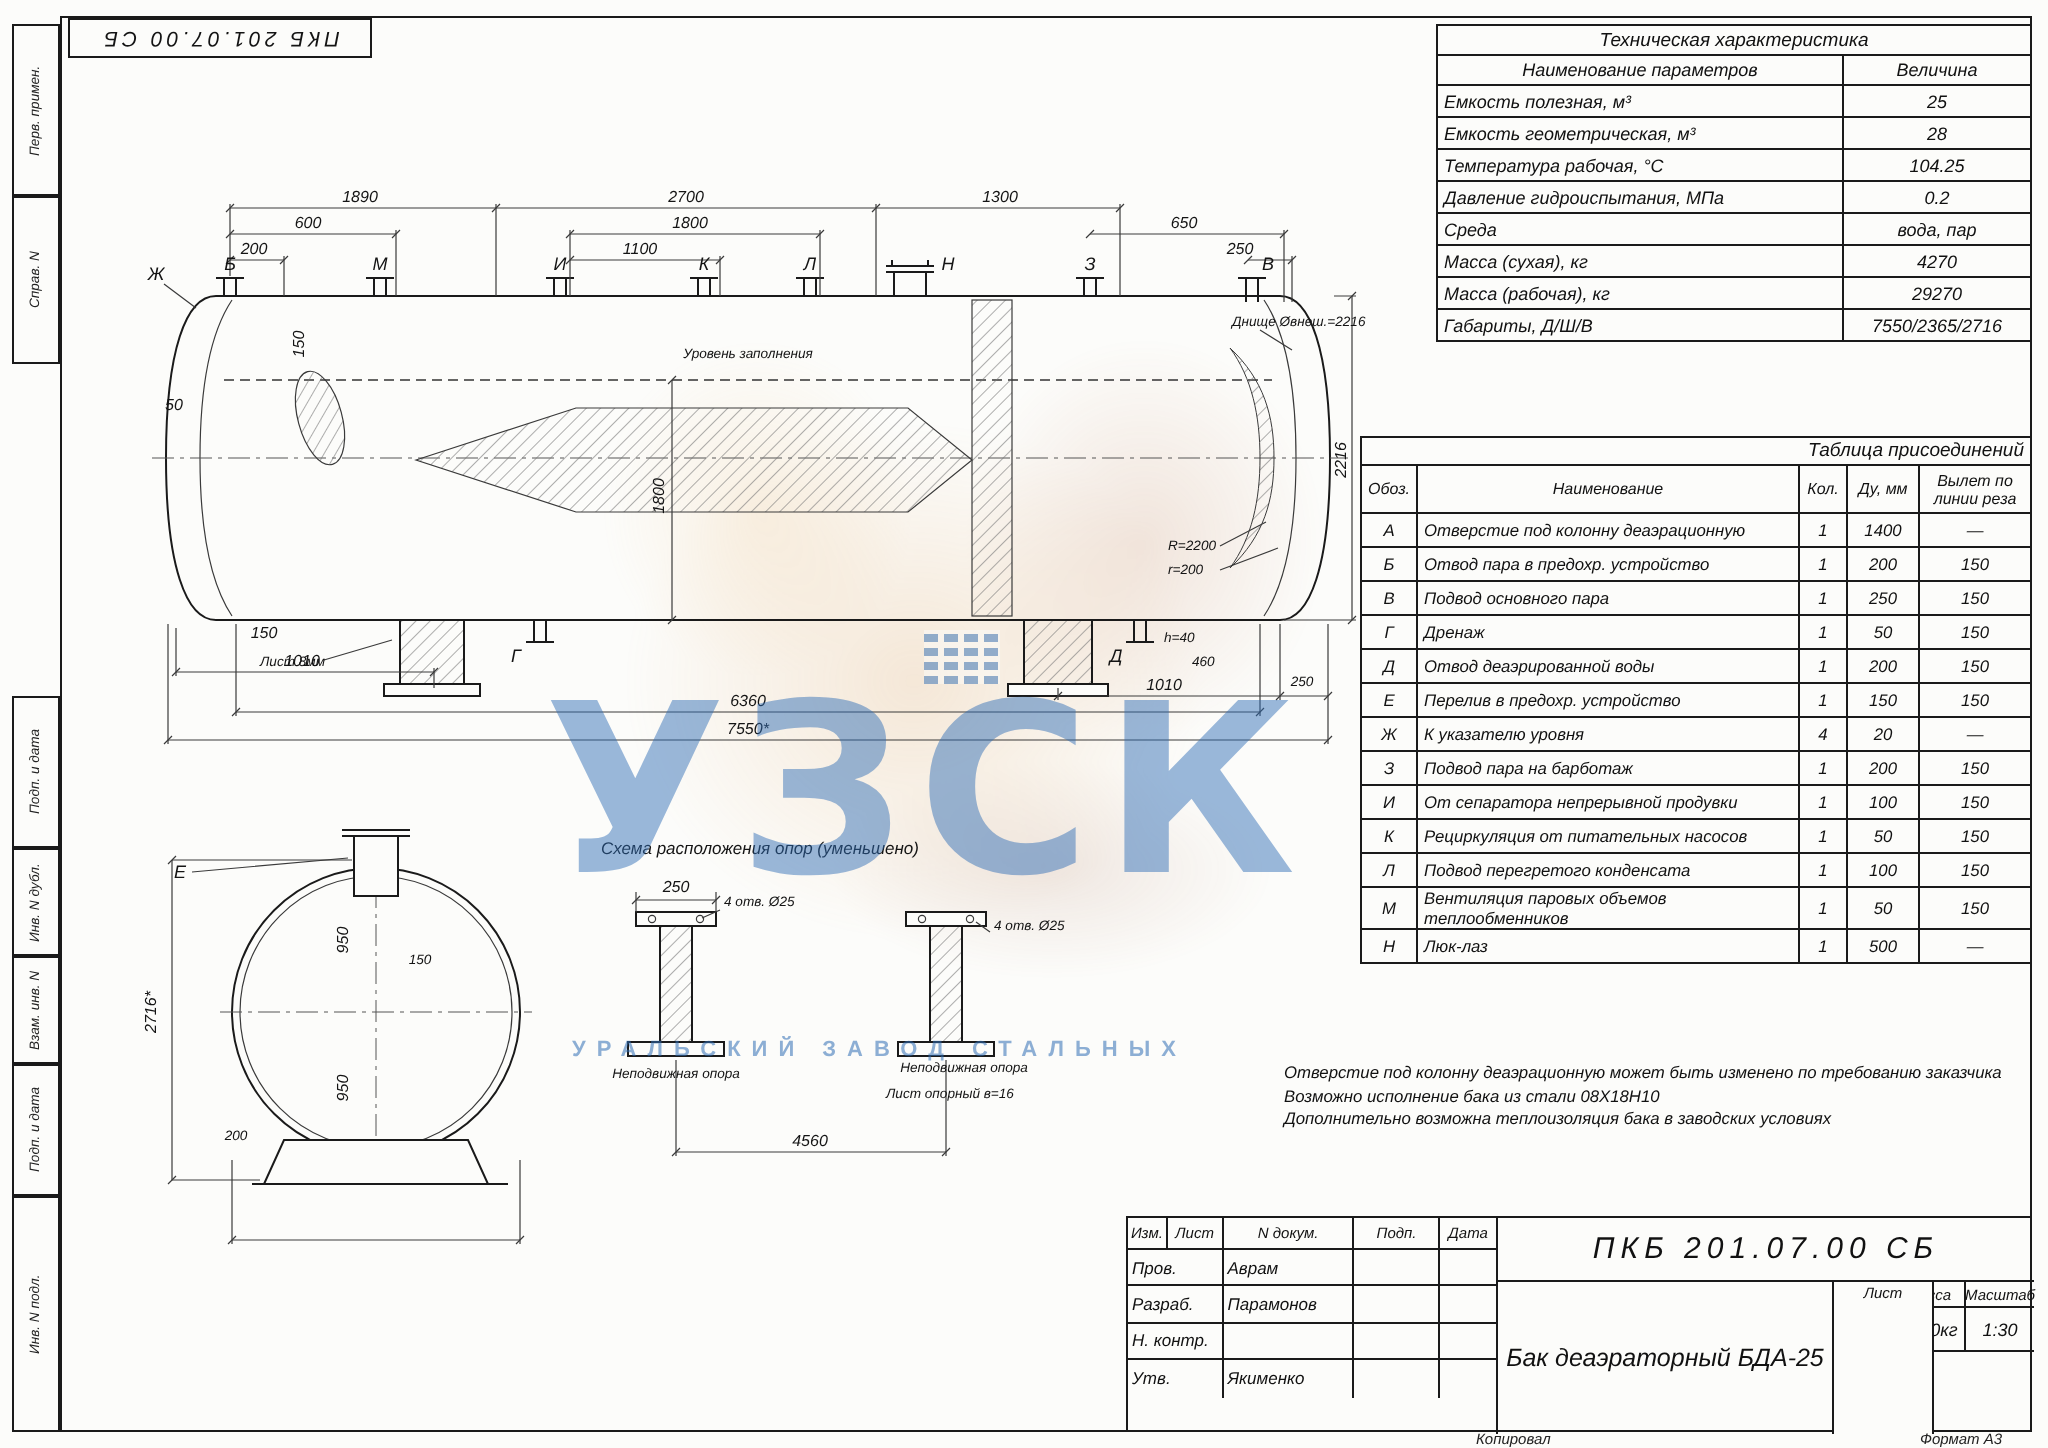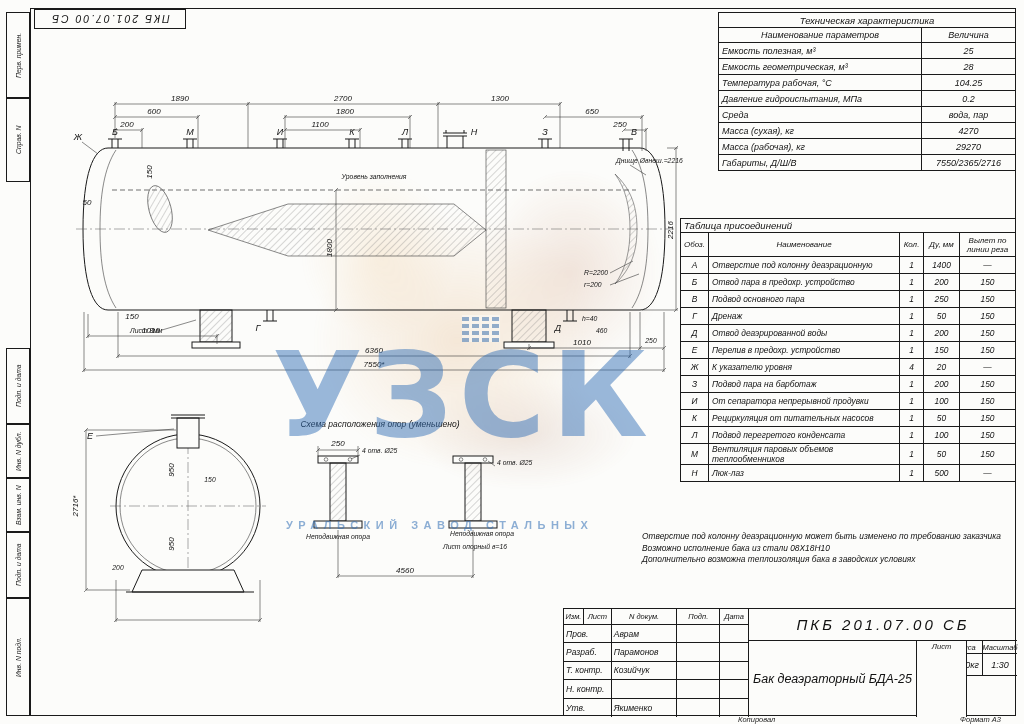--- a/index.html
+++ b/index.html
@@ -54,21 +54,21 @@
   
   .dtable { position:absolute; border-collapse:collapse; }
   .dtable td { border:1px solid #1a1a1a; font-style:italic; padding:0 3px; color:#111; }
   .tech { left:718px; top:12px; width:298px; font-size:9px; }
   .tech td { height:16px; }
   .tech .tt-title { text-align:center; height:15px; font-size:9.5px; }
   .tech .tt-h { text-align:center; height:15px; }
   .tech .val { text-align:center; width:94px; }
   .conn { left:680px; top:218px; width:336px; font-size:8.4px; }
   .conn td { height:17px; }
-  .conn .ct-title { text-align:left; height:14px; font-size:9.5px; }
+  .conn .ct-title { text-align:right; height:14px; font-size:9.5px; }
   .conn .hd { text-align:center; font-size:8px; height:24px; line-height:9px; }
   .conn .c-mark { width:28px; text-align:center; }
   .conn .c-qty { width:24px; text-align:center; }
   .conn .c-dn { width:36px; text-align:center; }
   .conn .c-off { width:56px; text-align:center; }
 
   .notes { position:absolute; left:642px; top:531px; width:374px;
     font-size:8.4px; font-style:italic; line-height:11.5px; color:#111; }
 
   
@@ -479,26 +479,20 @@
             <div class="c d"></div>
           </div>
 
           <div class="tb-rrow">
             <div class="c r">Разраб.</div>
             <div class="c n">Парамонов</div>
             <div class="c s"></div>
             <div class="c d"></div>
           </div>
 
-          <div class="tb-rrow">
-            <div class="c r">Т. контр.</div>
-            <div class="c n">Козийчук</div>
-            <div class="c s"></div>
-            <div class="c d"></div>
-          </div>
 
           <div class="tb-rrow">
             <div class="c r">Н. контр.</div>
             <div class="c n"></div>
             <div class="c s"></div>
             <div class="c d"></div>
           </div>
 
           <div class="tb-rrow">
             <div class="c r">Утв.</div>

